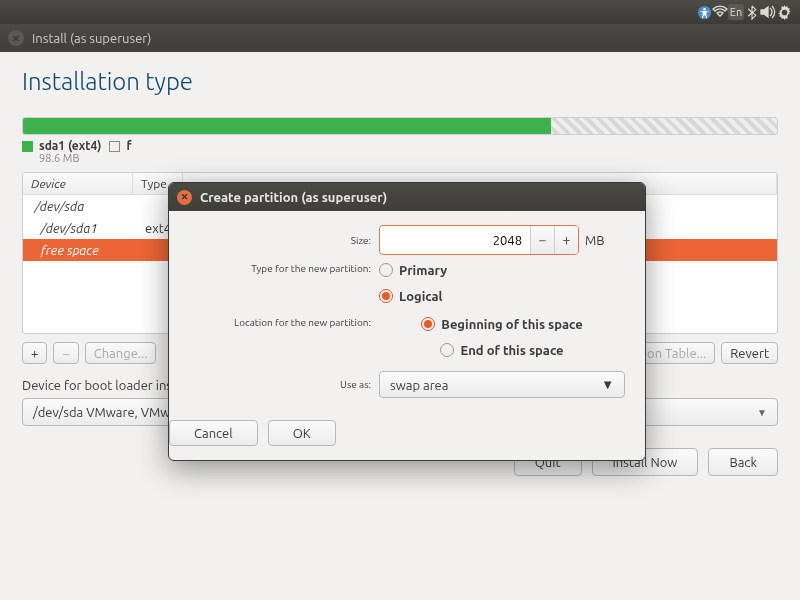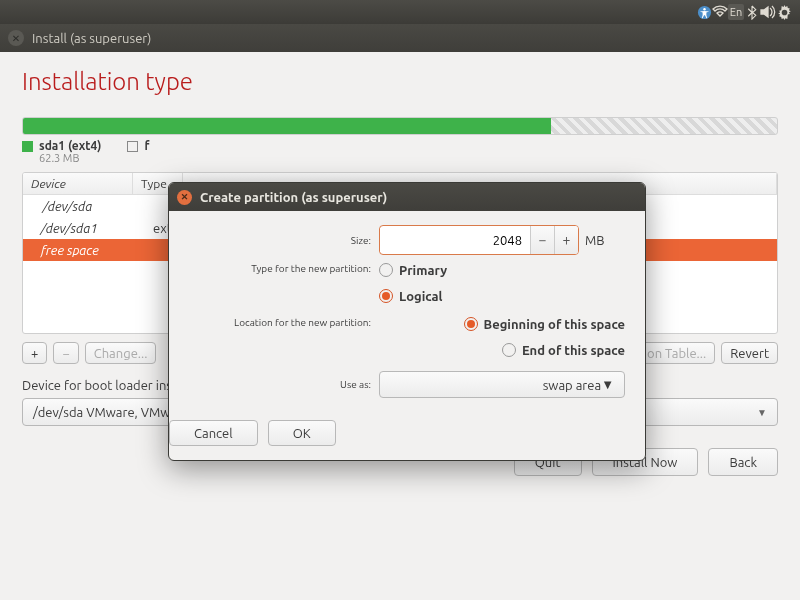--- a/index.html
+++ b/index.html
@@ -6,36 +6,36 @@
 body { width: 800px; height: 600px; overflow: hidden; background: #f2f1f0; font-size: 13px; color: #3c3c3c; }
 
 .topbar { height: 24px; background: linear-gradient(#4c4b46, #3c3b37); display: flex; justify-content: flex-end; align-items: center; padding: 0 8px; color: #dfdbd2; }
 .topbar .tray-icon { width: 16px; height: 16px; display: flex; align-items: center; justify-content: center; font-size: 13px; }
 .topbar .lang { background: #5a5954; border-radius: 2px; padding: 0 4px; font-size: 11px; }
 
 .window-title { height: 28px; background: linear-gradient(#4a4944, #3f3e3a); color: #cfccc3; display: flex; align-items: center; padding: 0 8px; font-size: 13px; gap: 8px; }
 .window-title .close-btn { width: 16px; height: 16px; border-radius: 50%; background: #5a5954; display: flex; align-items: center; justify-content: center; font-size: 10px; color: #2b2b28;}
 
 .content { padding: 16px 22px 12px 22px; position: relative; }
-h1.page-title { font-size: 24px; font-weight: 300; color: #b91c1c; margin-bottom: 22px; }
+h1.page-title { font-size: 24px; font-weight: 300; color: #0c4a6e; margin-bottom: 22px; }
 
 .diskbar { height: 18px; border: 1px solid #cfcfcf; border-radius: 3px; background: repeating-linear-gradient(45deg,#d8d8d8,#d8d8d8 4px,#eee 4px,#eee 8px); position: relative; margin-bottom: 4px;}
 .diskbar .seg { position: absolute; top:0; bottom:0; background:#3eb24a; width: 70%; border-radius: 2px 0 0 2px;}
 
-.legend { display: flex; gap: 26px; margin-bottom: 8px; font-size: 12px;}
+.legend { display: flex; gap: 8px; margin-bottom: 8px; font-size: 12px;}
 .legend .item { display:flex; gap:6px; align-items:flex-start;}
 .legend .swatch { width:11px; height:11px; border:1px solid #888; margin-top:2px;}
 .legend .swatch.green { background:#3eb24a; border-color:#3eb24a;}
 .legend .sub { color:#888; font-size:11px;}
 
 .table { border:1px solid #cfcfcf; border-radius:3px; background:#fff; overflow:hidden;}
 .table .head { display:flex; background:linear-gradient(#fafafa,#eee); border-bottom:1px solid #ddd;}
 .table .head div { padding:4px 8px; font-size:12px; border-right:1px solid #ddd;}
 .table .row { display:flex; }
-.table .row div { padding:4px 20px; }
+.table .row div { padding:4px 12px; }
 .col-dev { width:110px;font-style:italic;} .col-type{width:50px;} .col-rest{flex:1;}
 .row.selected { background:#eb6536; color:#fff;}
 .row.indent .col-dev { padding-left:18px;}
 
 .toolbar-row { display:flex; justify-content:space-between; margin-top:8px; align-items:center;}
 .btn { background: linear-gradient(#fafafa,#ececec); border:1px solid #b8b8b8; border-radius:4px; padding:5px 12px; font-size:13px; color:#3c3c3c; cursor:pointer;}
 .btn.small { padding:3px 8px;}
 .btn.disabled { color:#aaa;}
 .btn-group { display:flex; gap:6px;}
 
@@ -54,21 +54,21 @@
 .form-row { display:flex; align-items:center; margin-bottom:8px;}
 .form-row .lbl { width:200px; text-align:right; padding-right:8px; font-size:10px;}
 .form-row .ctrl { flex:1; display:flex; align-items:center; gap:6px;}
 .spin { display:flex; align-items:center; border:1px solid #d97a4a; border-radius:4px; background:#fff; overflow:hidden;}
 .spin input { border:none; outline:none; width:150px; text-align:right; padding:5px 8px; font-size:13px;}
 .spin .step { width:24px; height:28px; display:flex; align-items:center; justify-content:center; border-left:1px solid #ccc; background:linear-gradient(#fafafa,#ececec); cursor:pointer; font-size:14px; color:#555;}
 .radio { display:flex; align-items:center; gap:6px; font-size:13px; margin-bottom:6px;font-weight:bold;}
 .radio .dot { width:14px; height:14px; border-radius:50%; border:1px solid #999; display:flex; align-items:center; justify-content:center;}
 .radio .dot.checked { border-color:#d55324;}
 .radio .dot.checked::after { content:""; width:8px; height:8px; border-radius:50%; background:#e55b28;}
-.select { flex:1; background:linear-gradient(#fafafa,#ececec); border:1px solid #b8b8b8; border-radius:4px; padding:5px 10px; display:flex; justify-content:flex-end; align-items:center; font-size:13px;}
+.select { flex:1; background:linear-gradient(#fafafa,#ececec); border:1px solid #b8b8b8; border-radius:4px; padding:5px 10px; display:flex; justify-content:space-between; align-items:center; font-size:13px;}
 .dlg-foot { display:flex; gap:10px; padding:0 18px 14px 0;}
 .dlg-foot .btn { padding:5px 24px;}
 </style>
 </head>
 <body>
 
 <div class="topbar">
   <span class="tray-icon">
     <svg width="15" height="15" viewBox="0 0 16 16">
         <circle cx="8" cy="8" r="7" fill="#4b8ec9"></circle>
@@ -109,21 +109,21 @@
   <h1 class="page-title">Installation type</h1>
 
   <div class="diskbar">
     <div class="seg"></div>
   </div>
   <div class="legend">
     <div class="item">
       <div class="swatch green"></div>
       <div>
         <div style="font-weight:bold;">sda1 (ext4)</div>
-        <div class="sub">62.3 MB</div>
+        <div class="sub">98.6 MB</div>
       </div>
     </div>
     <div class="item">
       <div class="swatch"></div>
       <div>
           <div style="font-weight:bold;">f</div>
         </div>
     </div>
   </div>
 
@@ -200,21 +200,21 @@
               <span>Primary</span>
             </label>
           <label class="radio">
               <span class="dot checked"></span>
               <span>Logical</span>
             </label>
         </div>
       </div>
       <div class="form-row" style="align-items:flex-start;">
         <div class="lbl">Location for the new partition:</div>
-        <div class="ctrl" style="flex-direction:column; align-items:flex-end;">
+        <div class="ctrl" style="flex-direction:column; align-items:center;">
           <label class="radio">
               <span class="dot checked"></span>
               <span>Beginning of this space</span>
             </label>
           <label class="radio">
               <span class="dot"></span>
               <span>End of this space</span>
             </label>
         </div>
       </div>

